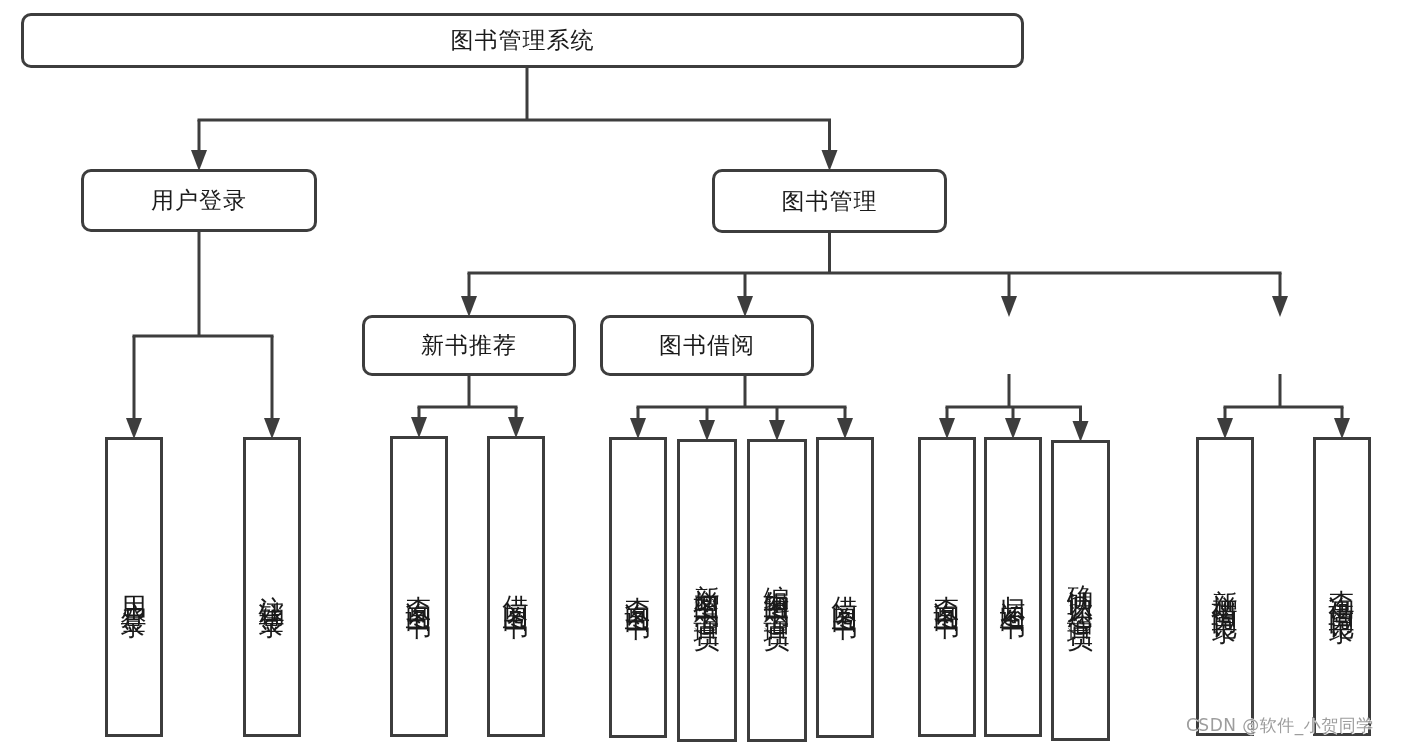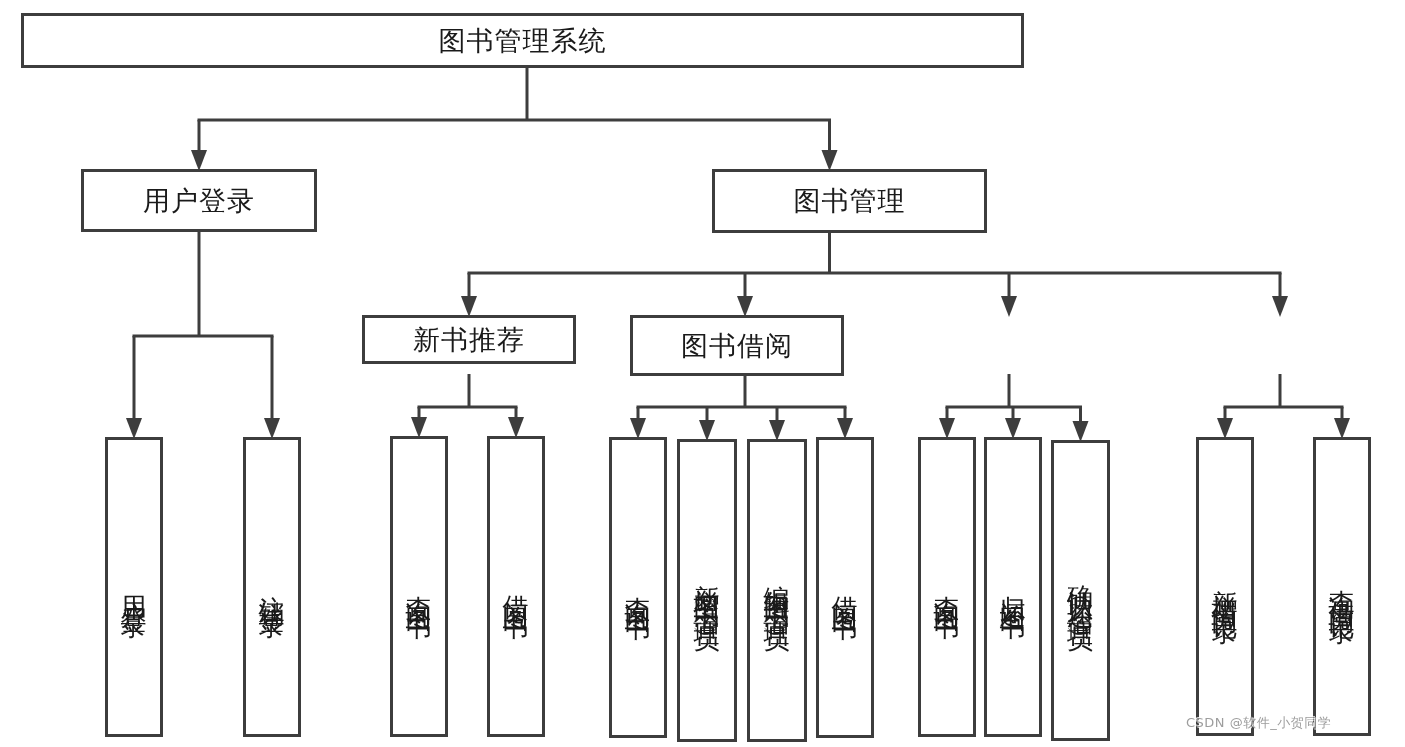--- a/index.html
+++ b/index.html
@@ -22,35 +22,35 @@
     position: absolute;
     box-sizing: border-box;
     border: 3px solid #3d3d3d;
     background: #ffffff;
     color: #1a1a1a;
     display: flex;
     align-items: center;
     justify-content: center;
     z-index: 2;
   }
-  .node.horizontal { font-size: 27px; }
+  .node.horizontal { font-size: 23px; border-radius: 10px; }
   .node.horizontal .label { white-space: nowrap; letter-spacing: 1px; }
   .node.vertical { font-size: 26px; }
   .node.vertical .label {
     writing-mode: vertical-rl;
     text-orientation: mixed;
     letter-spacing: 6px;
     line-height: 1;
     white-space: nowrap;
   }
   .watermark {
     position: absolute;
     left: 1186px;
     top: 714px;
-    font-size: 13px;
+    font-size: 17px;
     color: rgba(152, 152, 152, 0.95);
     white-space: nowrap;
     z-index: 5;
     letter-spacing: 0.5px;
     text-shadow: 1px 1px 0 rgba(255,255,255,0.85), -1px -1px 0 rgba(255,255,255,0.85);
   }
 </style>
 </head>
 <body>
 
@@ -123,27 +123,27 @@
         <polygon points="1334,418 1350,418 1342,439" class="ahead"></polygon>
       </g>
     </svg>
   <div class="watermark">CSDN @软件_小贺同学</div>
 <div class="node horizontal" style="left: 21px; top: 13px; width: 1003px; height: 55px;">
       <span class="label">图书管理系统</span>
     </div>
     <div class="node horizontal" style="left: 81px; top: 169px; width: 236px; height: 63px;">
       <span class="label">用户登录</span>
     </div>
-    <div class="node horizontal" style="left: 712px; top: 169px; width: 275px; height: 64px;">
+    <div class="node horizontal" style="left: 712px; top: 169px; width: 235px; height: 64px;">
       <span class="label">图书管理</span>
     </div>
-    <div class="node horizontal" style="left: 362px; top: 315px; width: 214px; height: 49px;">
+    <div class="node horizontal" style="left: 362px; top: 315px; width: 214px; height: 61px;">
       <span class="label">新书推荐</span>
     </div>
-    <div class="node horizontal" style="left: 630px; top: 315px; width: 214px; height: 61px; text-align: center;">
+    <div class="node horizontal" style="left: 600px; top: 315px; width: 214px; height: 61px; text-align: center;">
       <span class="label">图书借阅</span>
     </div>
     <div class="node vertical" style="left: 105px; top: 437px; width: 58px; height: 300px;">
       <span class="label">用户登录</span>
     </div>
     <div class="node vertical" style="left: 243px; top: 437px; width: 58px; height: 300px;">
       <span class="label">注销登录</span>
     </div>
     <div class="node vertical" style="left: 390px; top: 436px; width: 58px; height: 301px;">
       <span class="label">查询图书</span>

